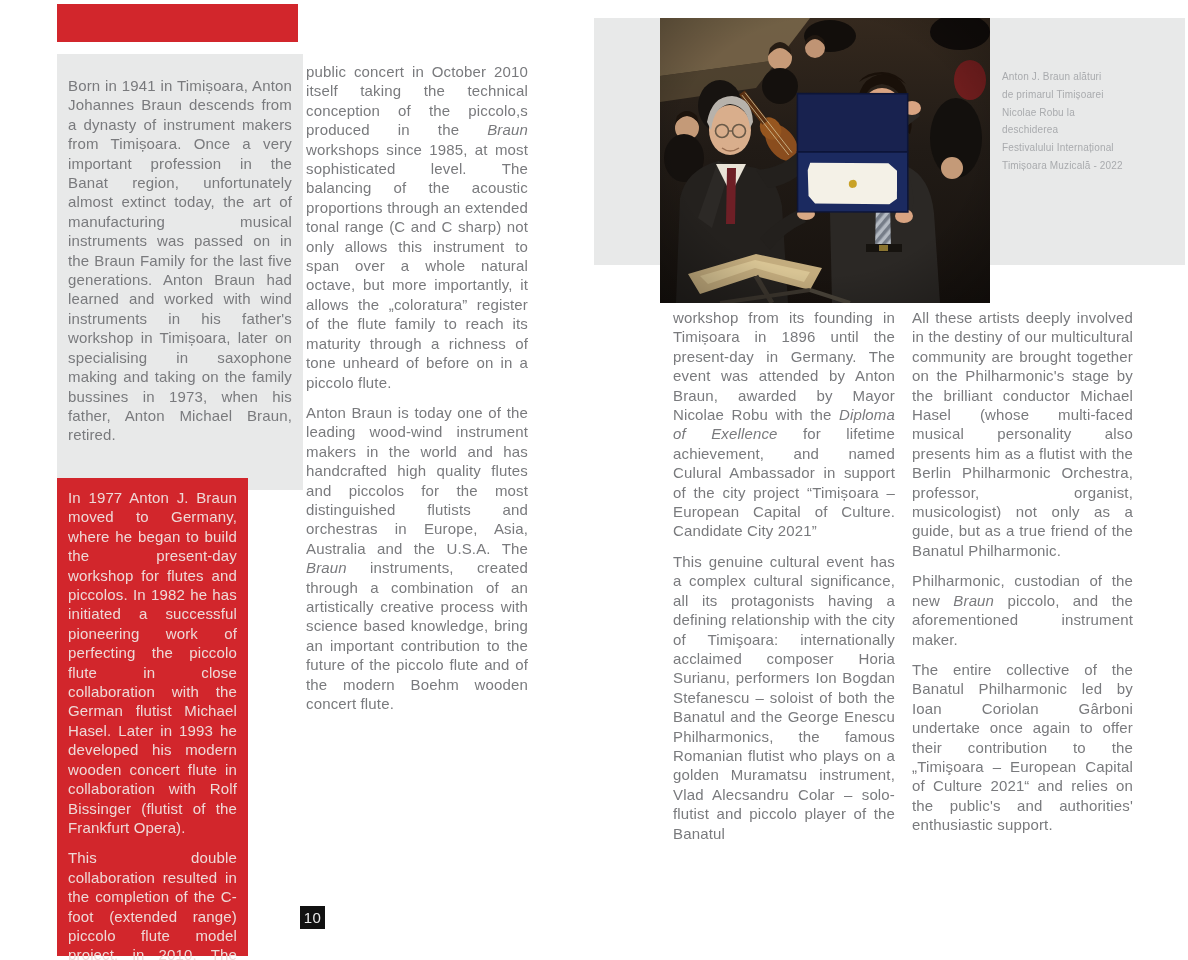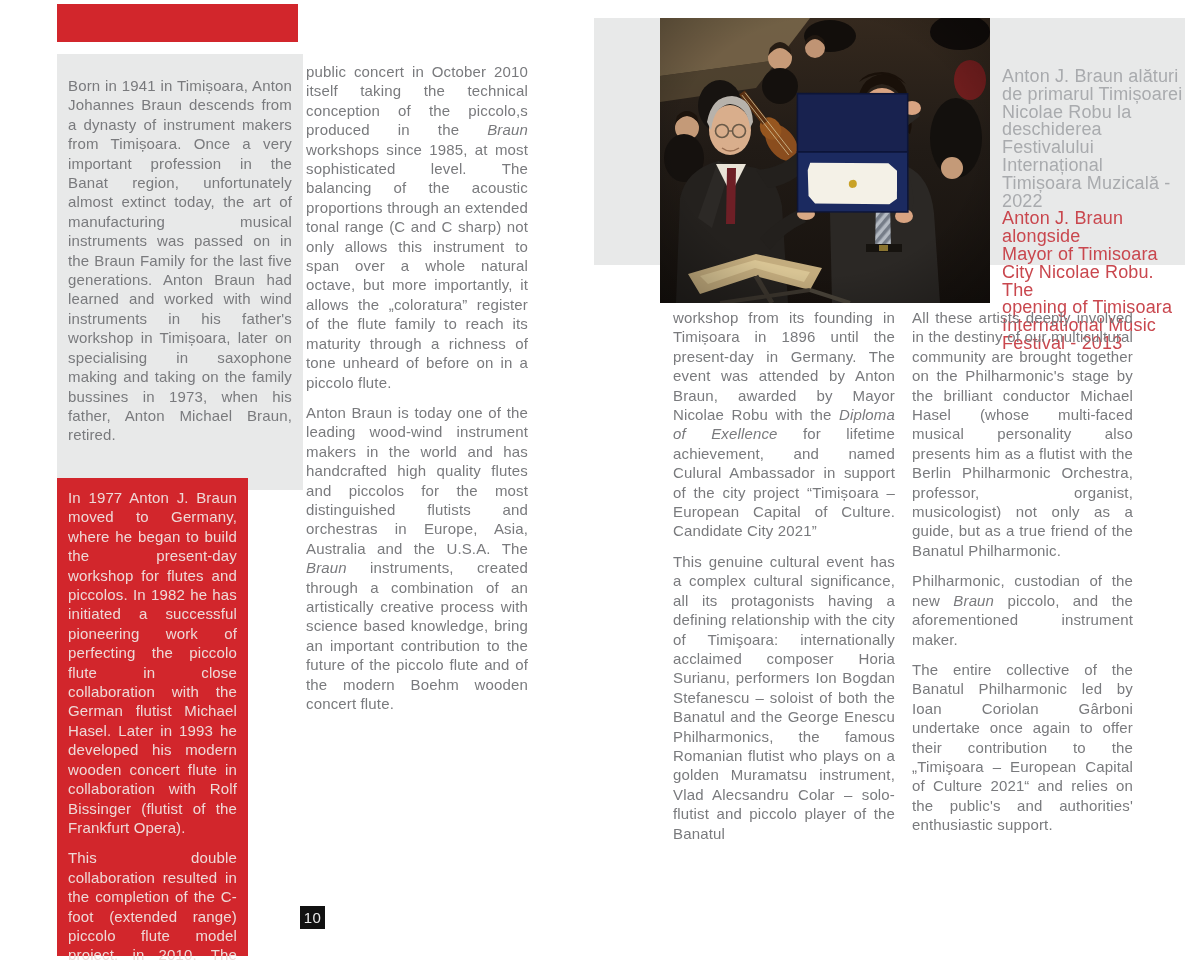--- a/index.html
+++ b/index.html
@@ -37,21 +37,21 @@
   .gray-panel{
     left:594px;top:18px;width:591px;height:247px;
     background:var(--panel_gray,#e8e9e9);
   }
   .photo{
     left:660px;top:18px;width:330px;height:285px;
   }
   .photo svg{display:block;}
   .caption{
     left:1002px;top:68px;width:182px;
-    font-size:18px;line-height:17.8px;letter-spacing:0.15px;
+    font-size:10px;line-height:17.8px;letter-spacing:0.15px;
   }
   .caption-ro{color:var(--caption_gray,#a9abae);}
   .caption-en{color:var(--caption_red,#c9474e);}
   .page-num{
     left:300px;top:906px;width:25px;height:23px;
     background:#111111;color:#e8e8e8;
     font-size:15px;line-height:23px;text-align:center;letter-spacing:0.5px;
   }
 </style>
 </head>
@@ -186,28 +186,20 @@
 
   <div class="abs caption">
     <div class="caption-ro">
         <div>Anton J. Braun alături</div>
         <div>de primarul Timișoarei</div>
         <div>Nicolae Robu la</div>
         <div>deschiderea</div>
         <div>Festivalului Internațional</div>
         <div>Timișoara Muzicală - 2022</div>
       </div>
-    <div class="caption-en">
-        <div>Anton J. Braun alongside</div>
-        <div>Mayor of Timisoara</div>
-        <div>City Nicolae Robu. The</div>
-        <div>opening of Timisoara</div>
-        <div>International Music</div>
-        <div>Festival - 2013</div>
-      </div>
   </div>
 
   <div class="abs col col3">
       <p>workshop from its founding in Timișoara in 1896 until the present-day in Germany. The event was attended by Anton Braun, awarded by Mayor Nicolae Robu with the <i>Diploma of Exellence</i> for lifetime achievement, and named Culural Ambassador in support of the city project “Timișoara – European Capital of Culture. Candidate City 2021”</p>
       <p>This genuine cultural event has a complex cultural significance, all its protagonists having a defining relationship with the city of Timişoara: internationally acclaimed composer Horia Surianu, performers Ion Bogdan Stefanescu – soloist of both the Banatul and the George Enescu Philharmonics, the famous Romanian flutist who plays on a golden Muramatsu instrument, Vlad Alecsandru Colar – solo-flutist and piccolo player of the Banatul</p>
     </div>
 
   <div class="abs col col4">
       <p>All these artists deeply involved in the destiny of our multicultural community are brought together on the Philharmonic's stage by the brilliant conductor Michael Hasel (whose multi-faced musical personality also presents him as a flutist with the Berlin Philharmonic Orchestra, professor, organist, musicologist) not only as a guide, but as a true friend of the Banatul Philharmonic.</p>
       <p>Philharmonic, custodian of the new <i>Braun</i> piccolo, and the aforementioned instrument maker.</p>

